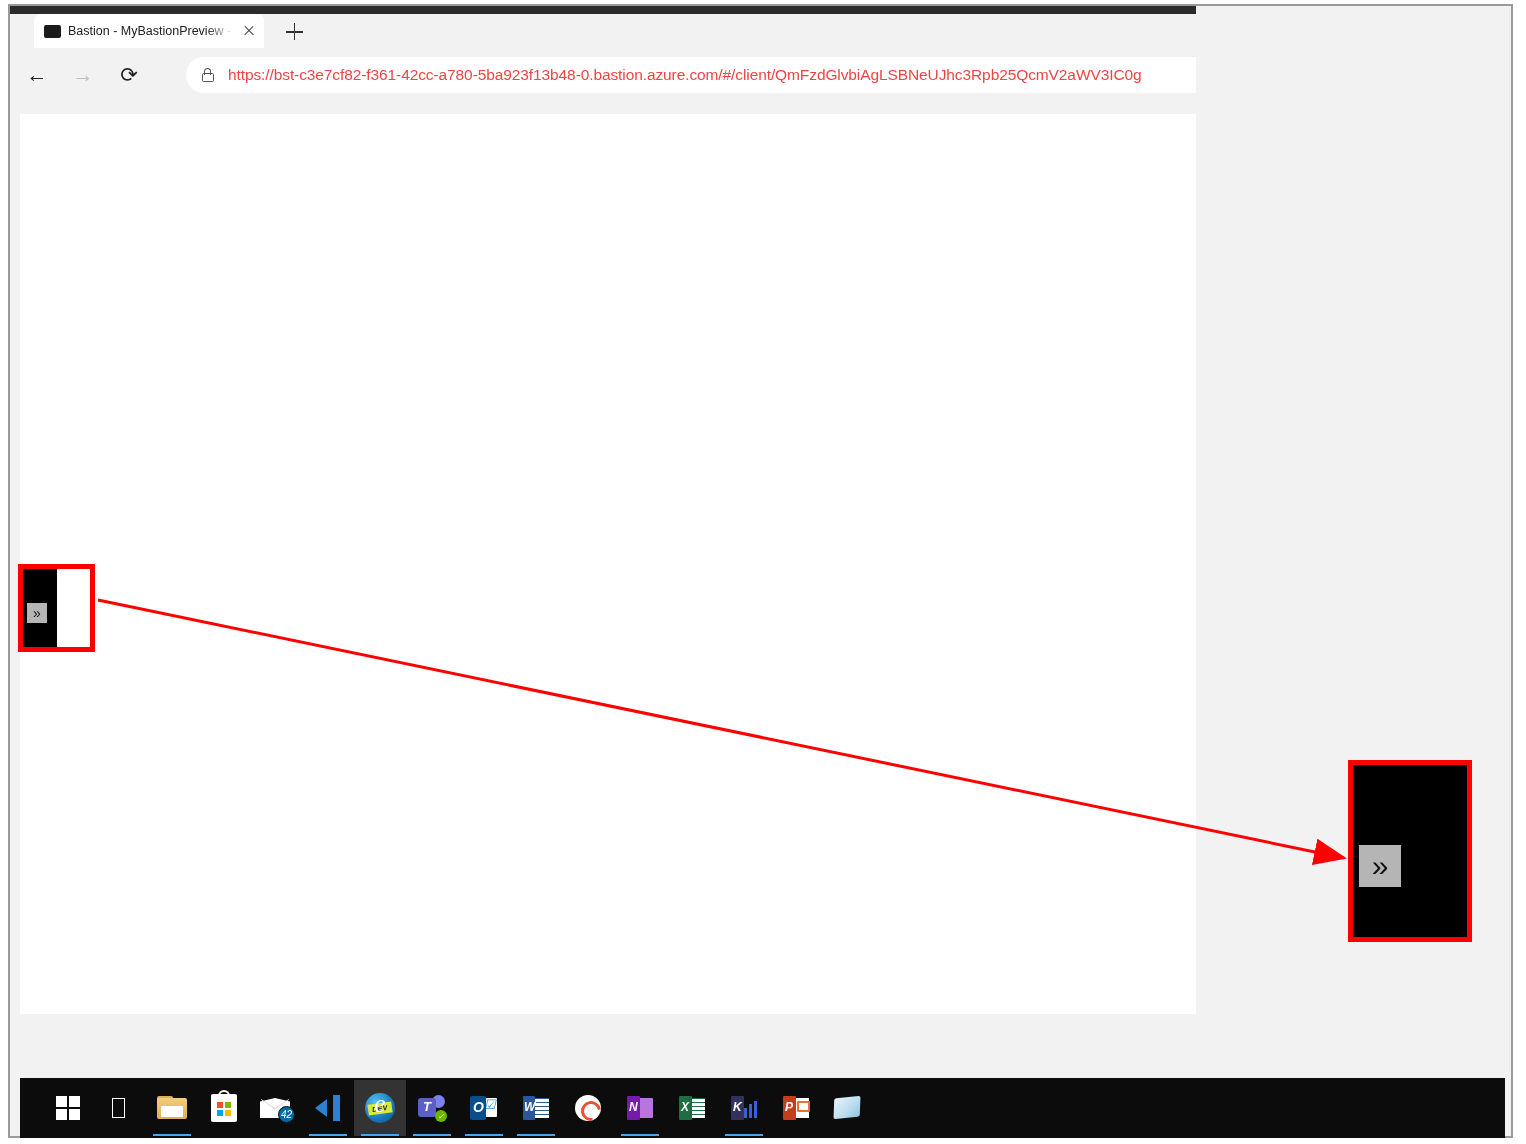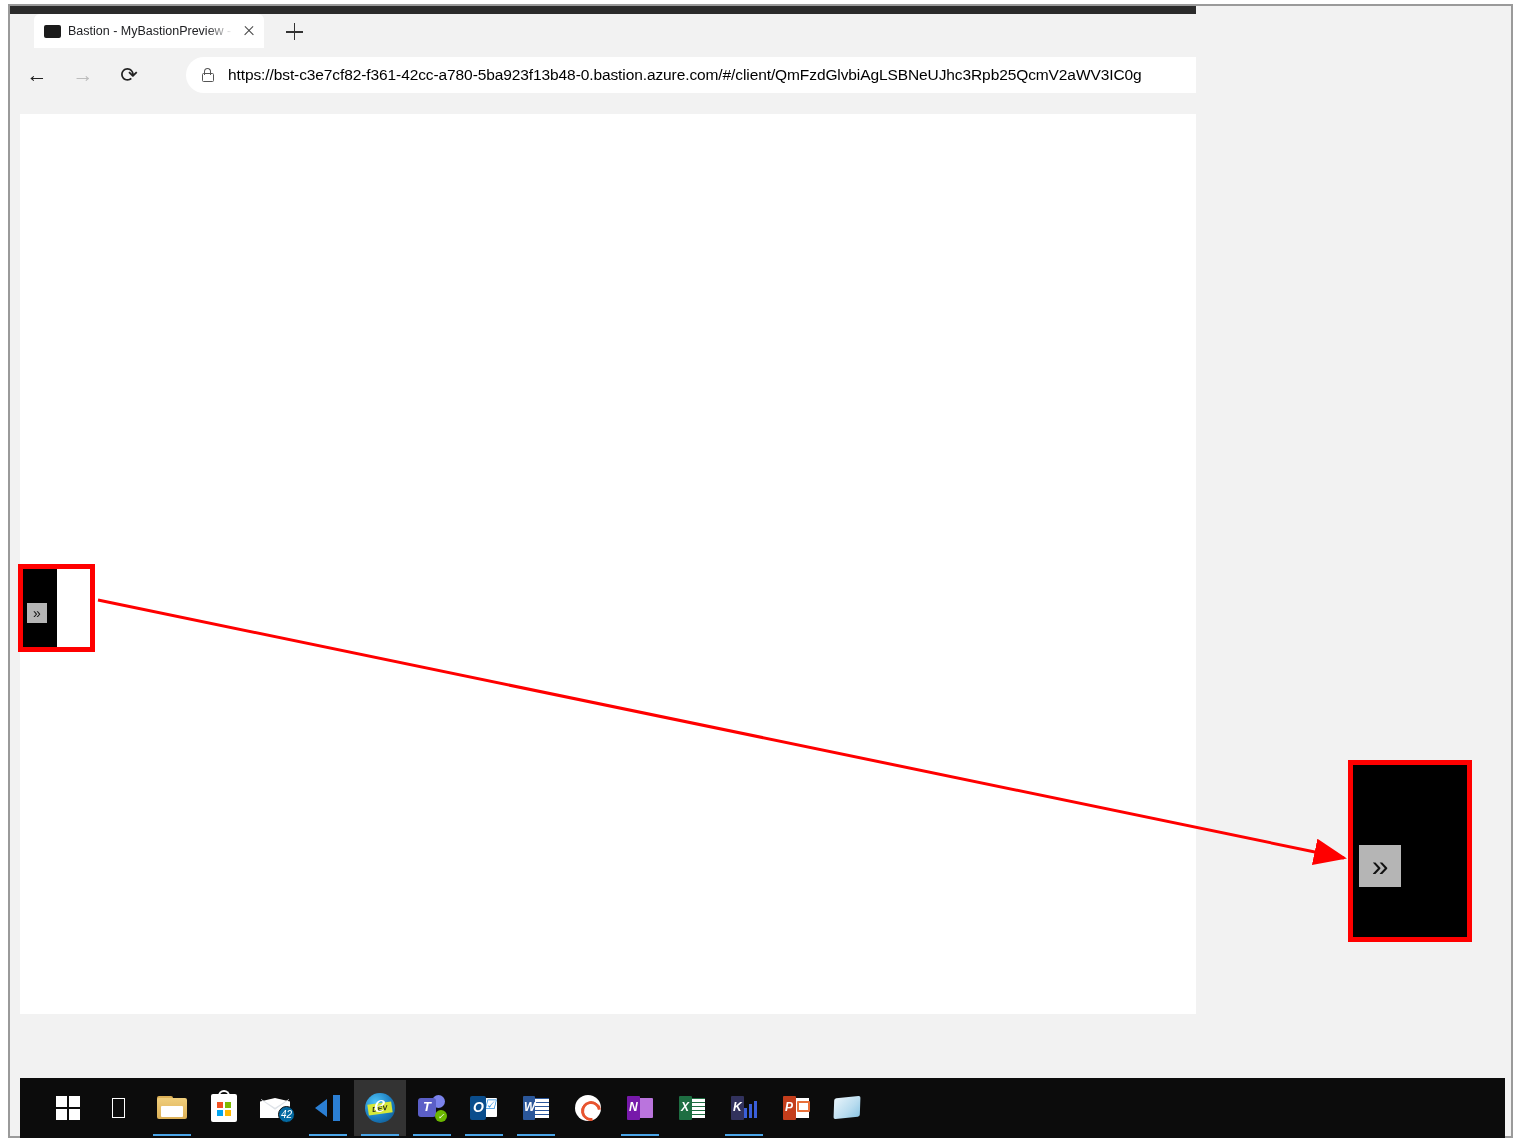--- a/index.html
+++ b/index.html
@@ -47,21 +47,21 @@
   .nav-btn.disabled { color: #bdbdbd; }
   .omnibox {
     position: absolute; left: 176px; top: 7px; right: 0; height: 36px;
     background: #fff; border-radius: 18px 0 0 18px; display: flex; align-items: center; padding-left: 14px;
     overflow: hidden;
   }
   .lock-icon { width: 16px; height: 18px; position: relative; flex: 0 0 auto; margin-right: 12px; }
   .lock-icon .body { position: absolute; left: 2px; top: 7px; width: 12px; height: 9px; border: 1.4px solid #555; border-radius: 1.5px; }
   .lock-icon .shackle { position: absolute; left: 4.3px; top: 1.5px; width: 7px; height: 7px;
                         border: 1.4px solid #555; border-bottom: none; border-radius: 4px 4px 0 0; }
-  .url-text { font-size: 15.5px; color: #000000; white-space: nowrap; letter-spacing: -0.1px; }
+  .url-text { font-size: 15.5px; color: #ef4444; white-space: nowrap; letter-spacing: -0.1px; }
 
   
   .vm-screen { position: absolute; left: 20px; top: 114px; width: 1176px; height: 900px;
                background: #2a7f9e; overflow: hidden; }
   .vm-screen::after {
     content: ""; position: absolute; left: 0; top: 0; right: 0; bottom: 0;
     background: #ffffff;
   }
   .vm-white { position: absolute; inset: 0; background: #ffffff; }
 

